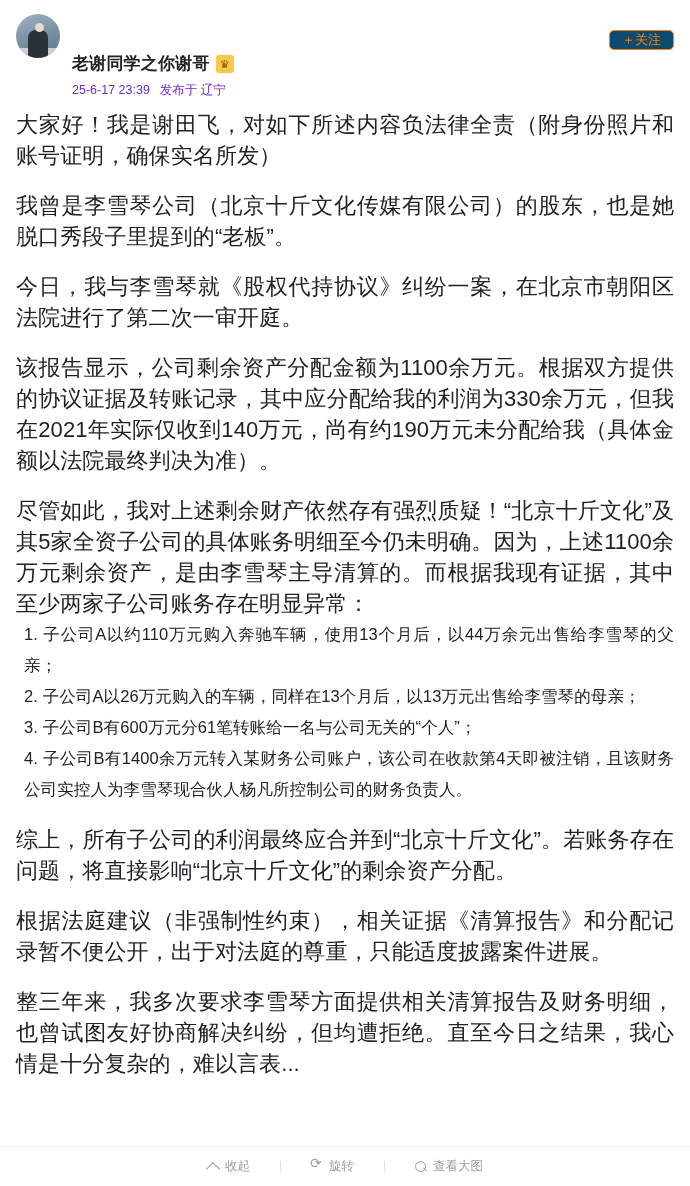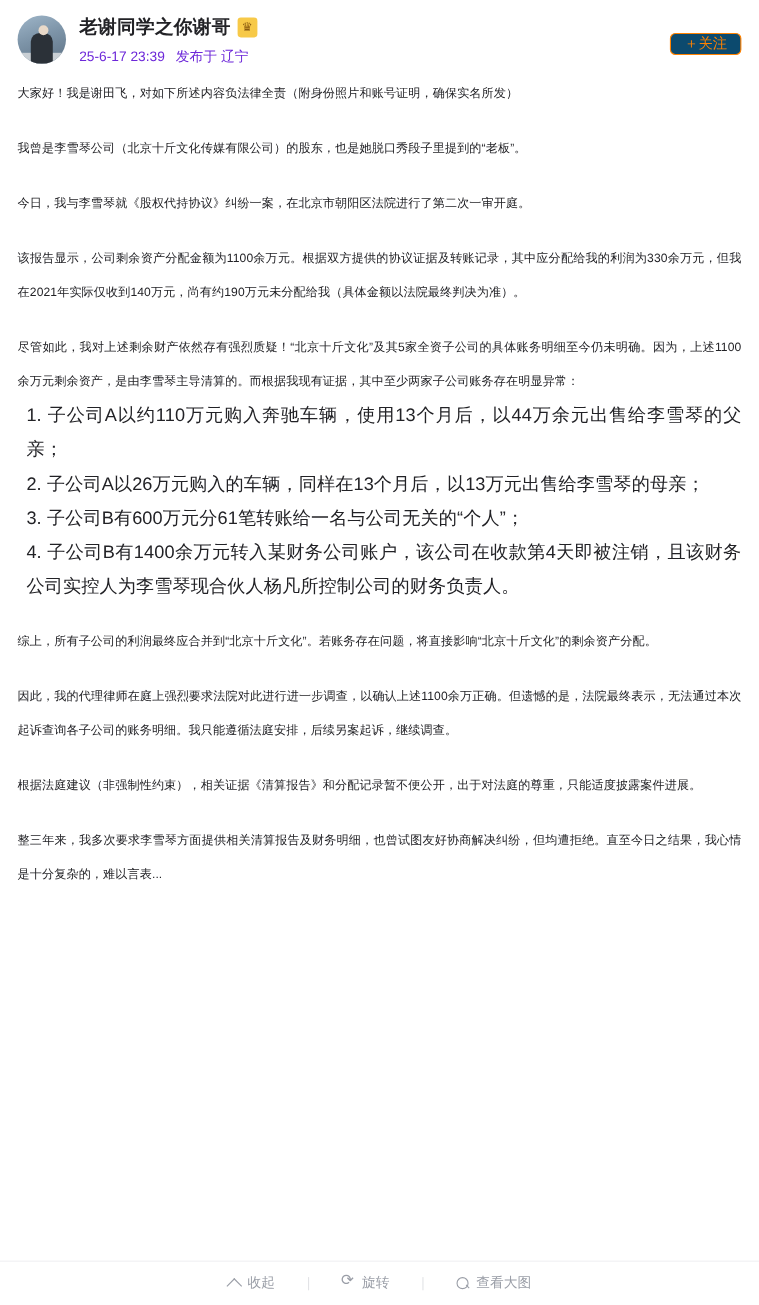--- a/index.html
+++ b/index.html
@@ -64,20 +64,21 @@
     left: 0;
     bottom: 0;
     width: 44px;
     height: 10px;
     background: #c9cfd4;
   }
   .head-text {
     margin-left: 12px;
     flex: 1 1 auto;
     min-width: 0;
+    margin-top: 39px;
   }
   .name-row {
     display: flex;
     align-items: center;
     gap: 6px;
   }
   .username {
     font-size: 17px;
     font-weight: bold;
     color: #222226;
@@ -121,21 +122,21 @@
     font-family: "Liberation Sans", sans-serif;
   }
 
   
   .content {
     padding: 4px 16px 0 16px;
     flex: 1 1 auto;
     overflow: hidden;
   }
   .para {
-    font-size: 11px;
+    font-size: 22px;
     line-height: 31px;
     color: #222226;
     margin: 0 0 19px 0;
     letter-spacing: 0.1px;
     text-align: justify;
     word-break: break-all;
   }
   .para.tight { margin-bottom: 0; }
   .list-item {
     font-size: 16.5px;
@@ -246,21 +247,20 @@
     <p class="para tight">尽管如此，我对上述剩余财产依然存有强烈质疑！“北京十斤文化”及其5家全资子公司的具体账务明细至今仍未明确。因为，上述1100余万元剩余资产，是由李雪琴主导清算的。而根据我现有证据，其中至少两家子公司账务存在明显异常：</p>
 
     <div class="list-block">
       <p class="list-item">1. 子公司A以约110万元购入奔驰车辆，使用13个月后，以44万余元出售给李雪琴的父亲；</p>
       <p class="list-item">2. 子公司A以26万元购入的车辆，同样在13个月后，以13万元出售给李雪琴的母亲；</p>
       <p class="list-item">3. 子公司B有600万元分61笔转账给一名与公司无关的“个人”；</p>
       <p class="list-item">4. 子公司B有1400余万元转入某财务公司账户，该公司在收款第4天即被注销，且该财务公司实控人为李雪琴现合伙人杨凡所控制公司的财务负责人。</p>
     </div>
 
     <p class="para">综上，所有子公司的利润最终应合并到“北京十斤文化”。若账务存在问题，将直接影响“北京十斤文化”的剩余资产分配。</p>
-    <p class="para">因此，我的代理律师在庭上强烈要求法院对此进行进一步调查，以确认上述1100余万正确。但遗憾的是，法院最终表示，无法通过本次起诉查询各子公司的账务明细。我只能遵循法庭安排，后续另案起诉，继续调查。</p>
     <p class="para">根据法庭建议（非强制性约束），相关证据《清算报告》和分配记录暂不便公开，出于对法庭的尊重，只能适度披露案件进展。</p>
     <p class="para">整三年来，我多次要求李雪琴方面提供相关清算报告及财务明细，也曾试图友好协商解决纠纷，但均遭拒绝。直至今日之结果，我心情是十分复杂的，难以言表...</p>
 
   </div>
 
   <div class="footer">
     <div class="foot-item">
       <span class="ic ic-collapse"></span>
       <span>收起</span>
     </div>

